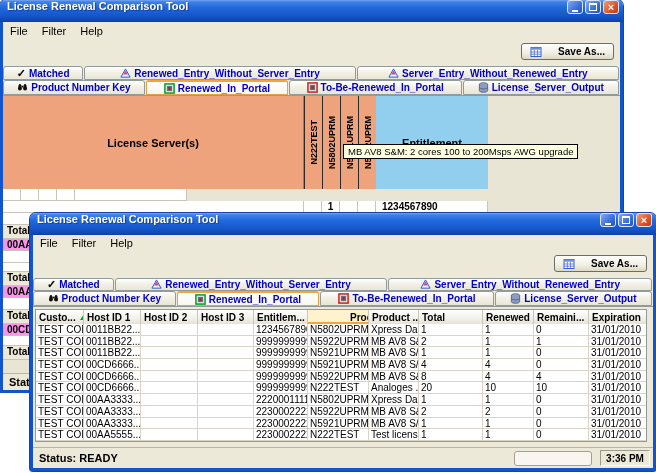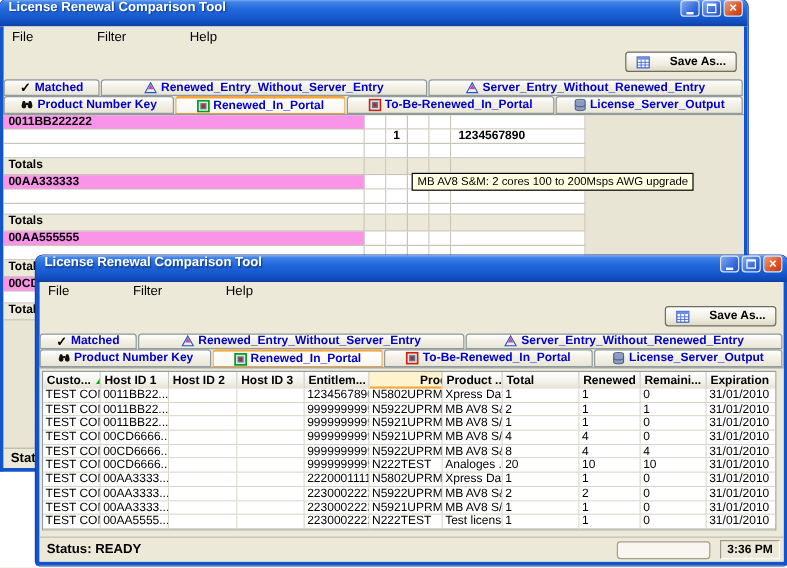--- a/index.html
+++ b/index.html
@@ -16,21 +16,21 @@
   .tbtn{width:16px;height:14px;border-radius:3px;border:1px solid #DCE6F8;
         display:flex;align-items:center;justify-content:center;box-sizing:border-box;}
   .tbtn.minb,.tbtn.maxb{background:linear-gradient(135deg,#84ABEF 0%,#3A6EDC 60%,#2152BE 100%);}
   .tbtn.closeb{background:linear-gradient(135deg,#F29B76 0%,#DD5526 60%,#BC3C10 100%);}
   .glyph-min{width:6px;height:2px;background:#fff;margin-top:7px;}
   .glyph-max{width:6px;height:5px;border:1px solid #fff;border-top-width:2px;}
   .glyph-close{color:#fff;font-size:11px;font-weight:bold;line-height:10px;}
   
   .win-body{background:#ECE9D8;border-left:3px solid #1254CC;border-right:3px solid #1254CC;
             border-bottom:3px solid #1254CC;box-sizing:border-box;}
-  .menubar{display:flex;align-items:center;font-size:11px;color:#000;gap:39px;}
+  .menubar{display:flex;align-items:center;font-size:11px;color:#000;}
   .menu-item{padding:2px 7px;}
   .toolbar{position:relative;}
   .save-btn{position:absolute;right:6px;display:flex;align-items:center;gap:16px;
     border:1px solid #6E6D64;border-radius:3px;background:linear-gradient(180deg,#FFFFFF,#F1EFE2 60%,#DDD9C4);
     font-size:10px;font-weight:bold;padding:1px 8px;height:17px;box-sizing:border-box;}
   .save-btn svg{display:block;}
   
   .tabrow{display:flex;padding:0;}
   .tab{display:flex;align-items:center;justify-content:center;gap:3px;box-sizing:border-box;
     border:1px solid #919B9C;border-radius:3px 3px 0 0;margin-right:1px;
@@ -181,23 +181,39 @@
       <div class="tab t4">
           <svg width="11" height="11" viewBox="0 0 12 12">
             <ellipse cx="6" cy="2.5" rx="4.5" ry="1.7" fill="#9AAAC8" stroke="#51618C"></ellipse>
             <path d="M1.5 2.5v7c0 1 2 1.7 4.5 1.7s4.5-.7 4.5-1.7v-7" fill="#8B9CC0" stroke="#51618C"></path>
             <path d="M1.5 5.8c0 1 2 1.7 4.5 1.7s4.5-.7 4.5-1.7" fill="none" stroke="#51618C"></path>
           </svg>
           <span>License_Server_Output</span>
         </div>
     </div>
     <div class="bg-content">
+      <div class="bg-header">
+        <div class="h-ls">License Server(s)</div>
+        <div class="h-narrow">
+            <span>N222TEST</span>
+          </div>
+        <div class="h-narrow">
+            <span>N5802UPRM</span>
+          </div>
+        <div class="h-narrow">
+            <span>N5921UPRM</span>
+          </div>
+        <div class="h-narrow">
+            <span>N5922UPRM</span>
+          </div>
+        <div class="h-ent">Entitlement</div>
+        <div class="h-fill"></div>
+      </div>
       <div>
           <div class="bgrow host" style="height: 12px;">
-            <div class="bcell ls">0011BB222222</div>
             <div class="bcell narrow"></div>
             <div class="bcell narrow"></div>
             <div class="bcell narrow"></div>
             <div class="bcell narrow"></div>
             <div class="bcell ent"></div>
             <div class="bcell fill"></div>
           </div>
           <div class="bgrow data" style="height: 12px;">
             <div class="bcell ls"></div>
             <div class="bcell narrow"></div>

